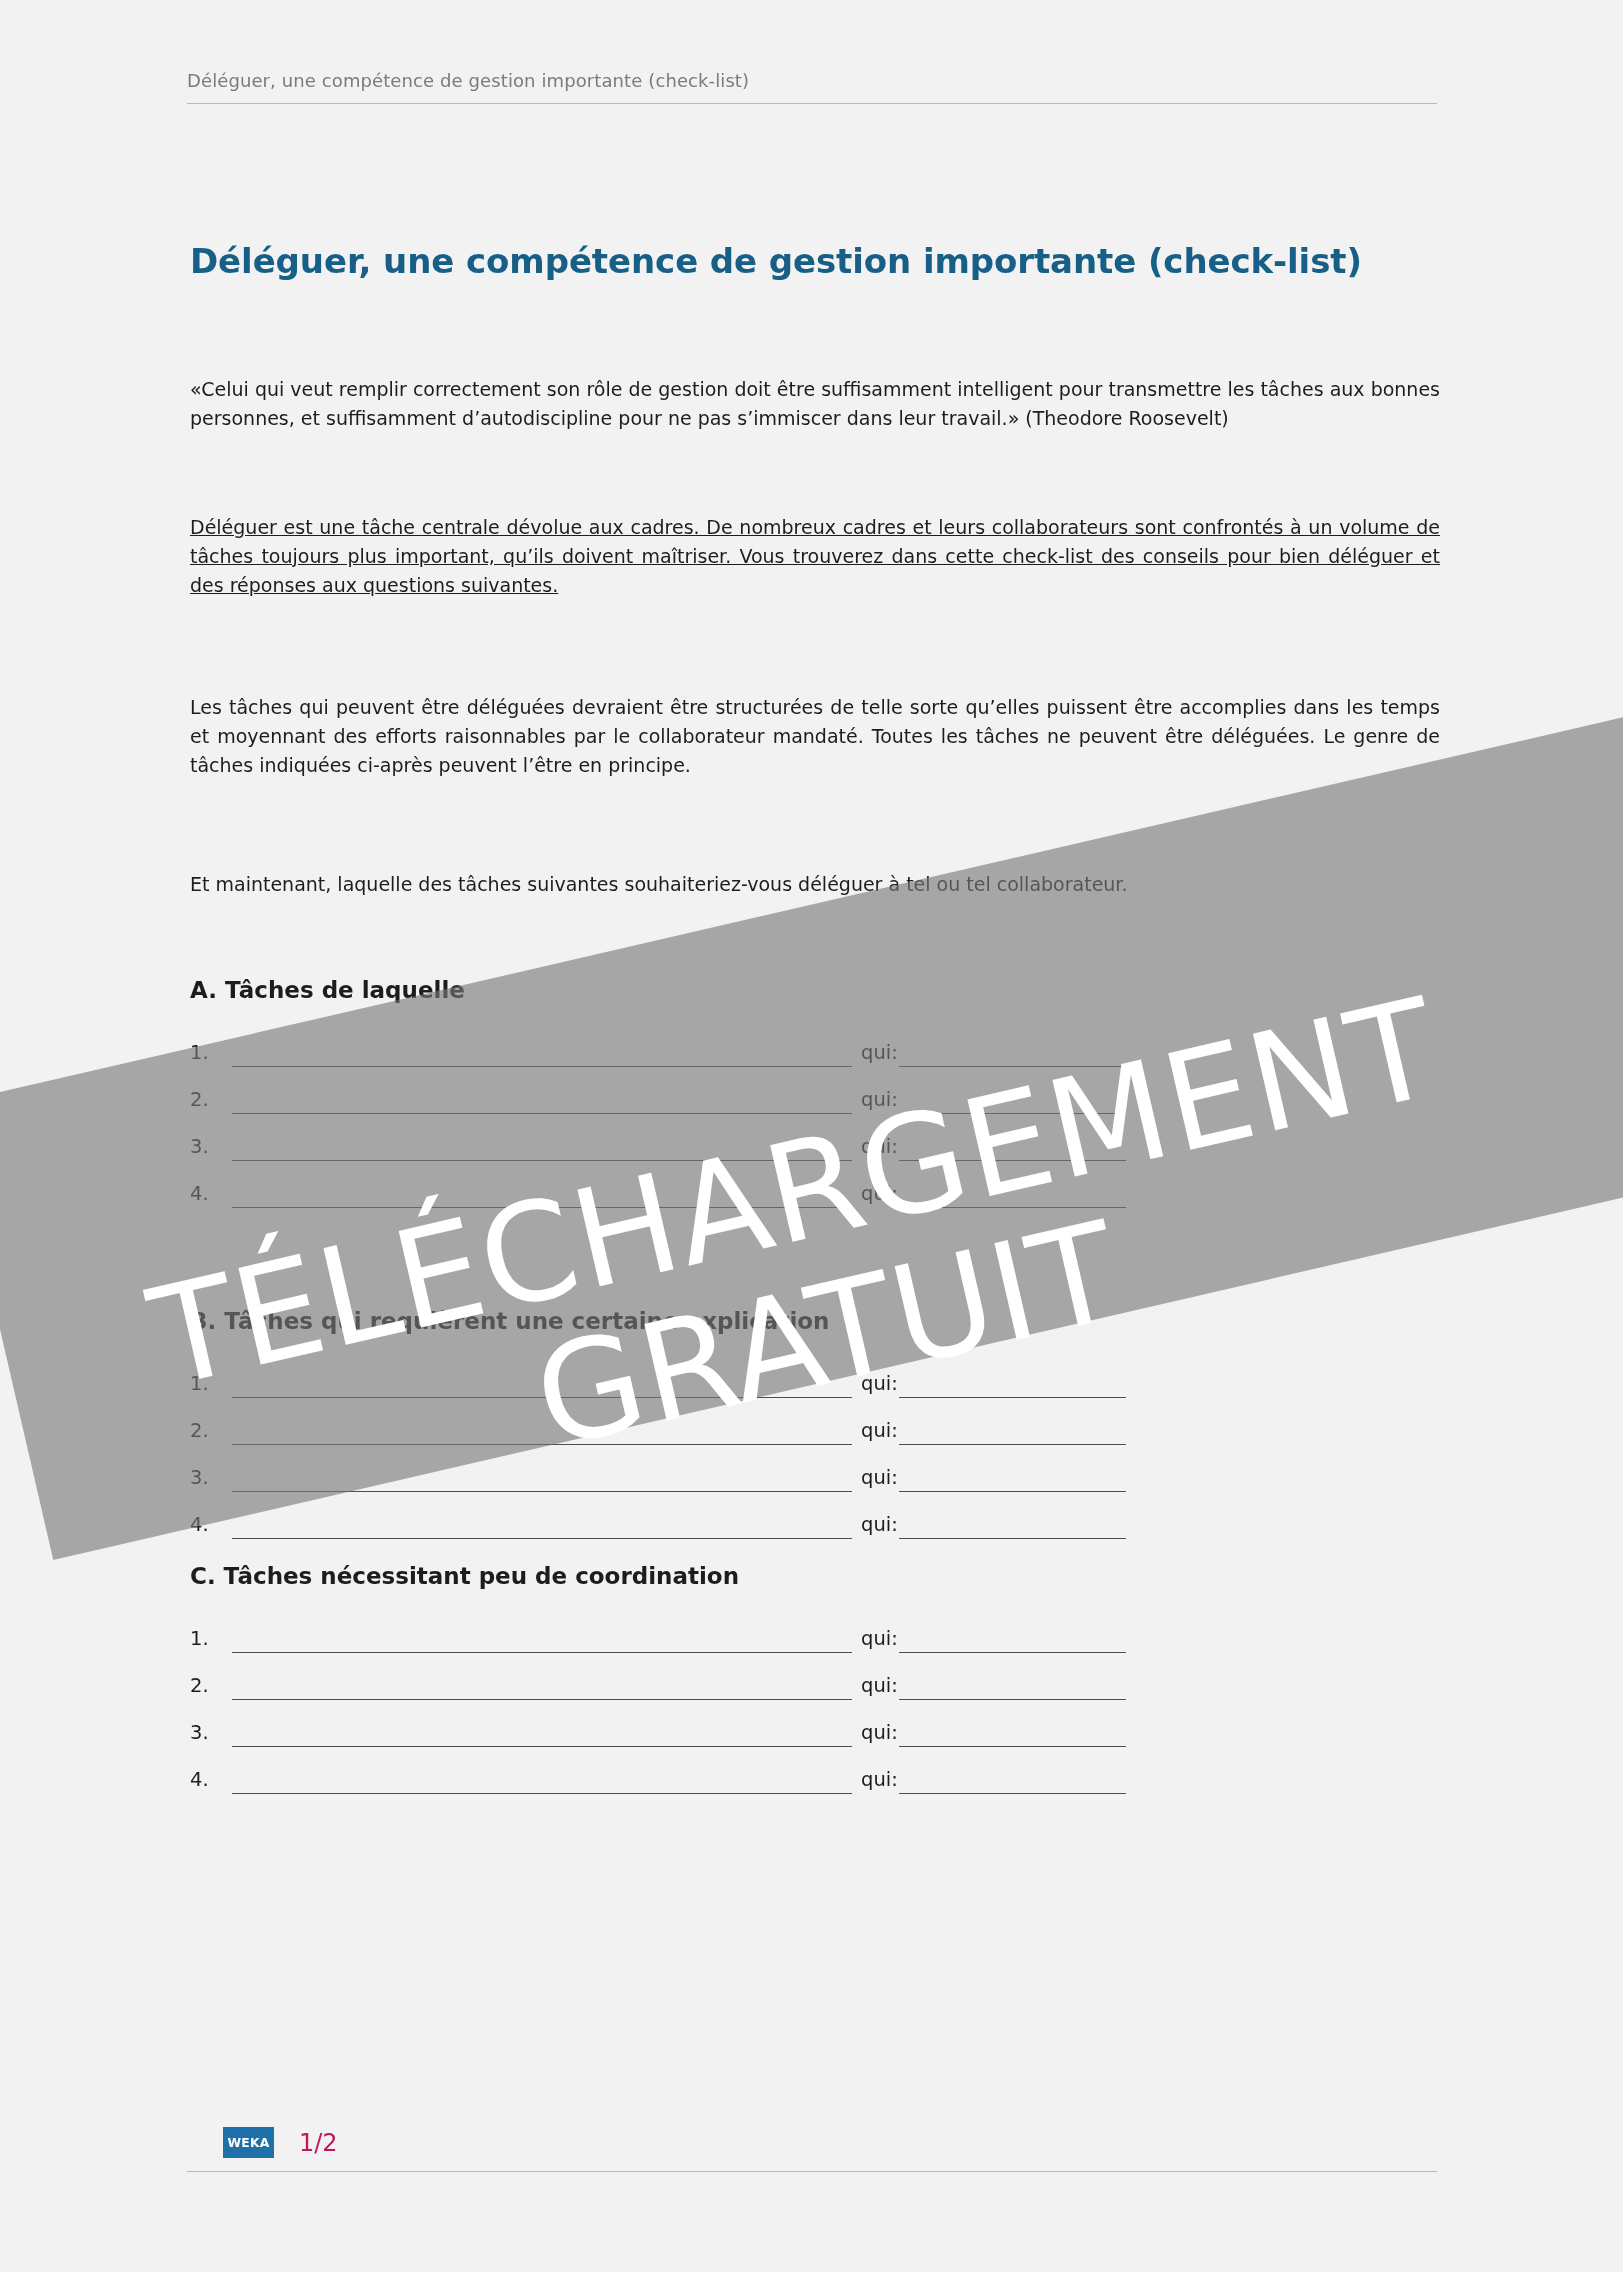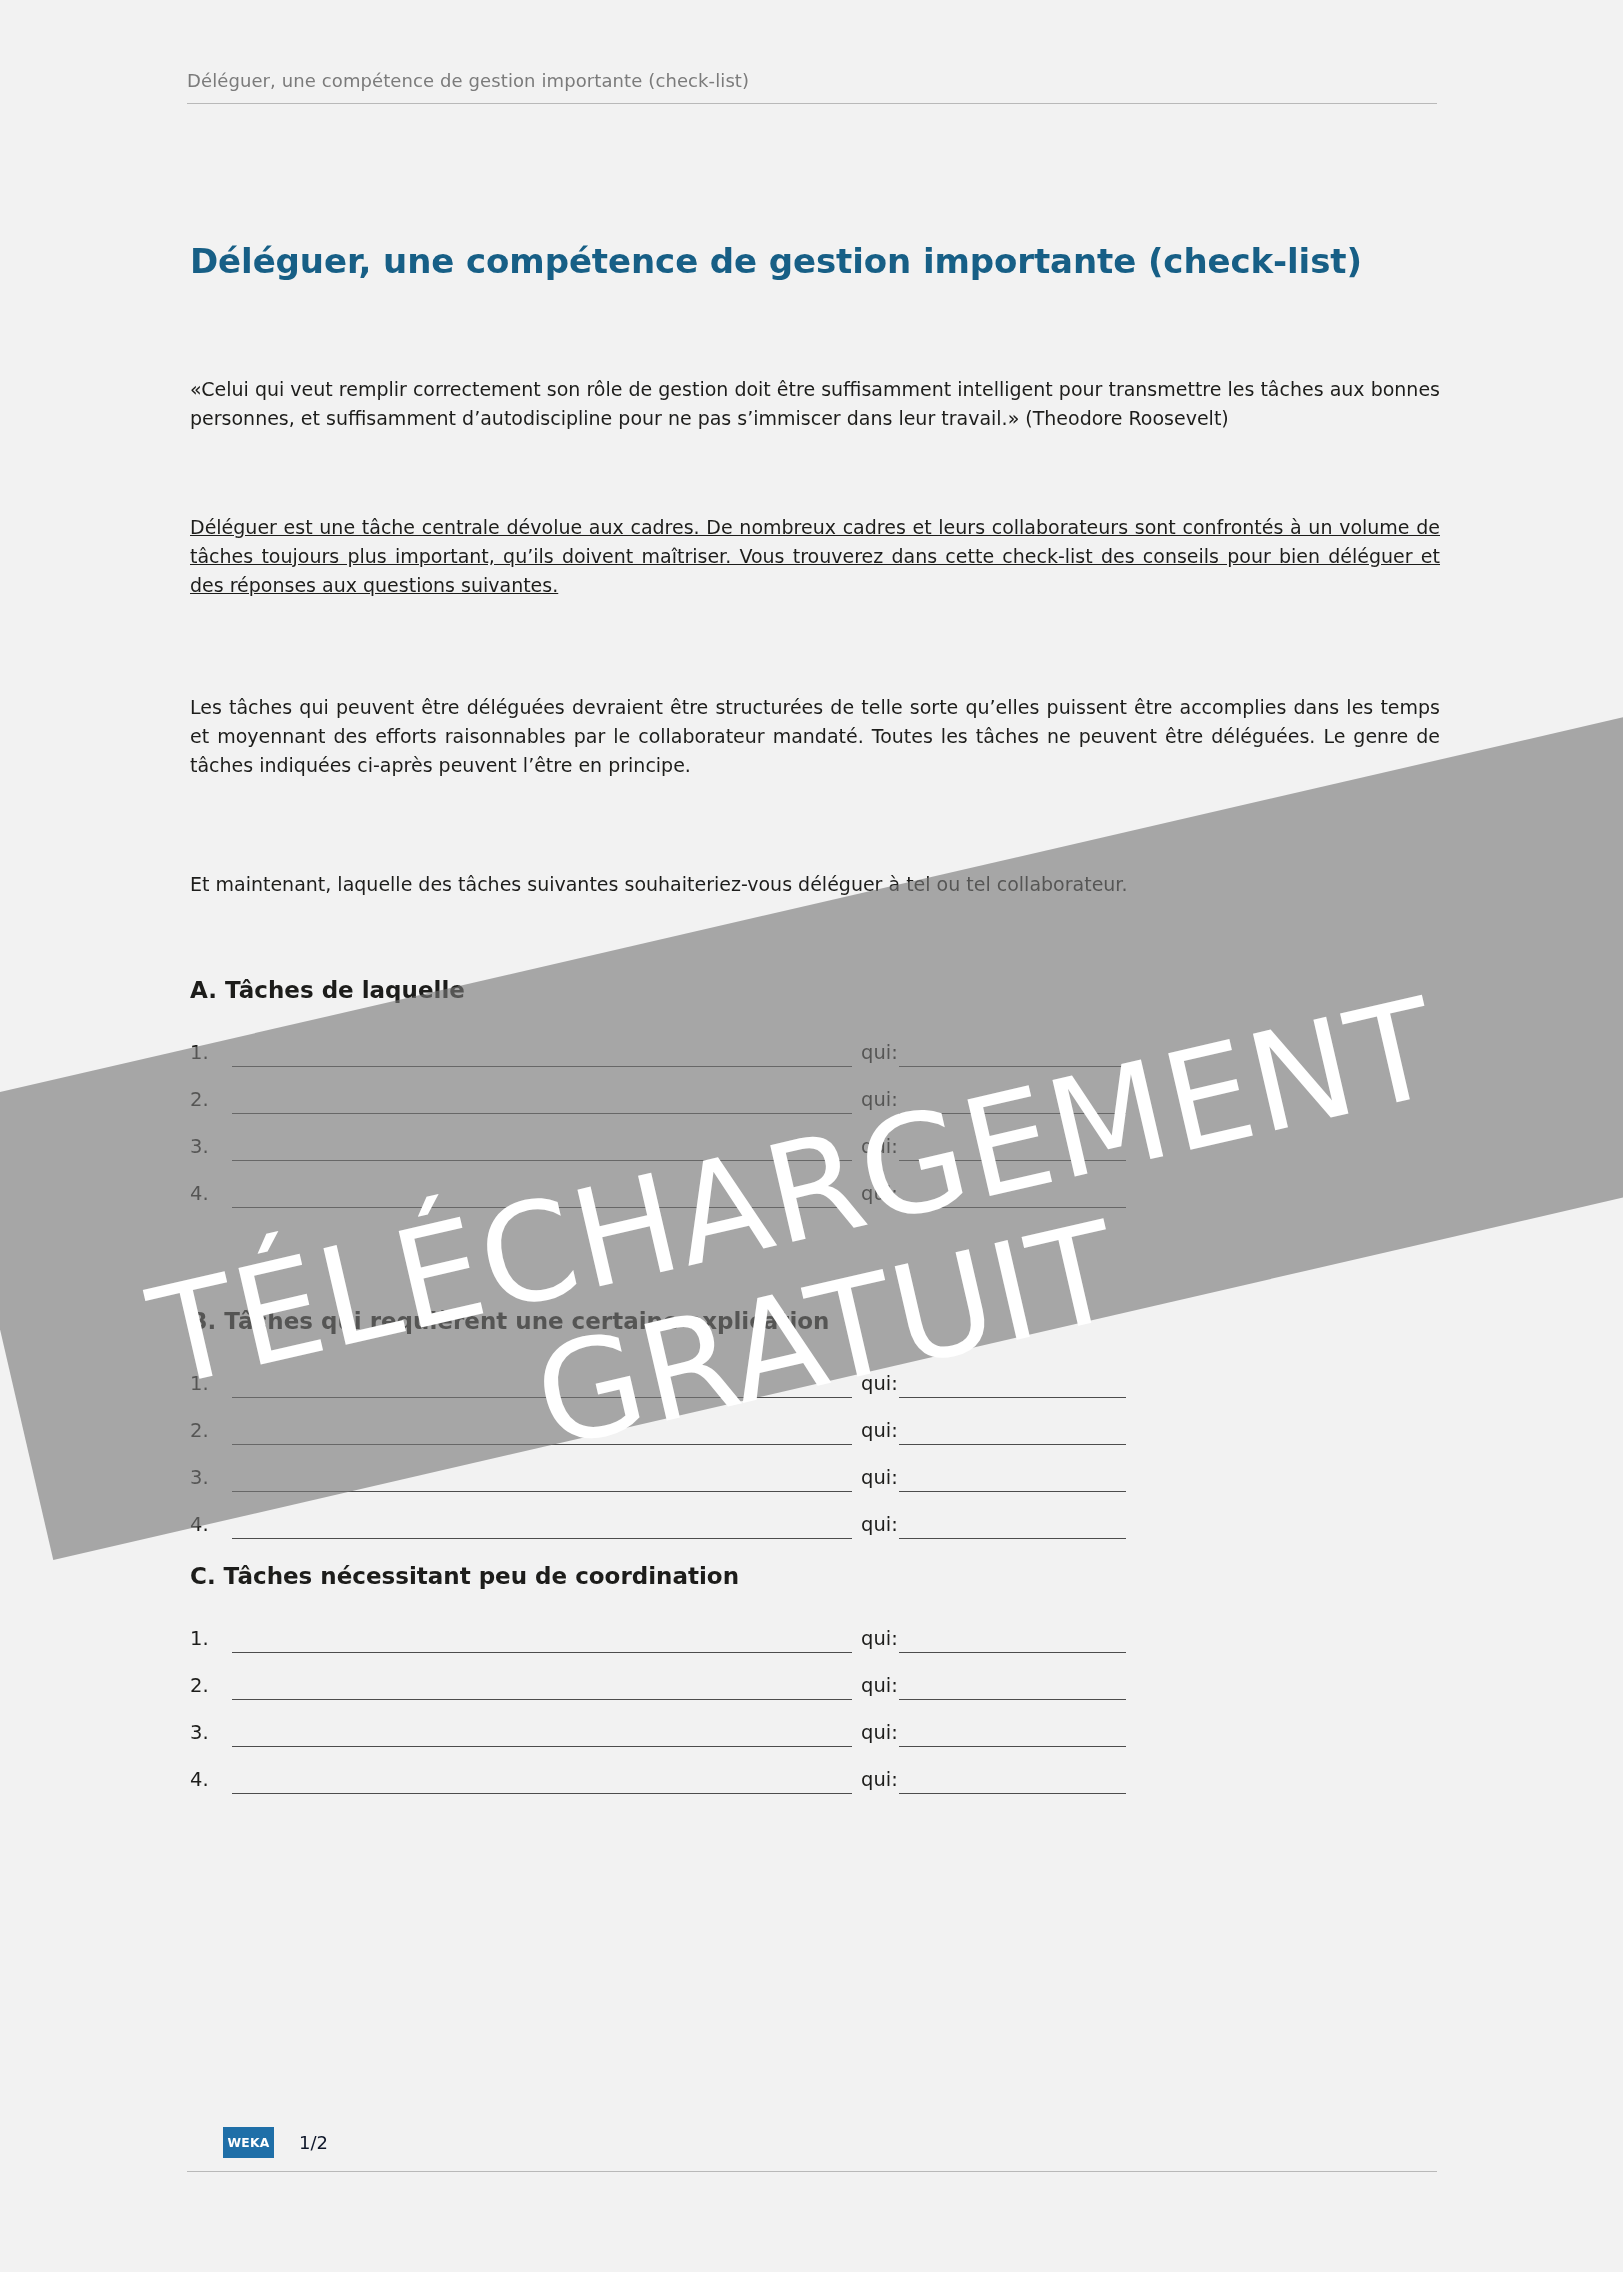--- a/index.html
+++ b/index.html
@@ -147,22 +147,22 @@
     align-items: center;
     justify-content: center;
     margin-right: 25px;
   }
   .footer-text {
     font-size: 18px;
     color: #7b7b7b;
     flex: 1;
   }
   .footer-page {
-    font-size: 18px;
-    color: #0f172a;
+    font-size: 24px;
+    color: #be185d;
   }
   .footer-rule {
     border-bottom: 1.3px solid #b9b9b9;
     width: 100%;
   }
 
   
   .wm-band {
     position: absolute;
     left: -52px;

